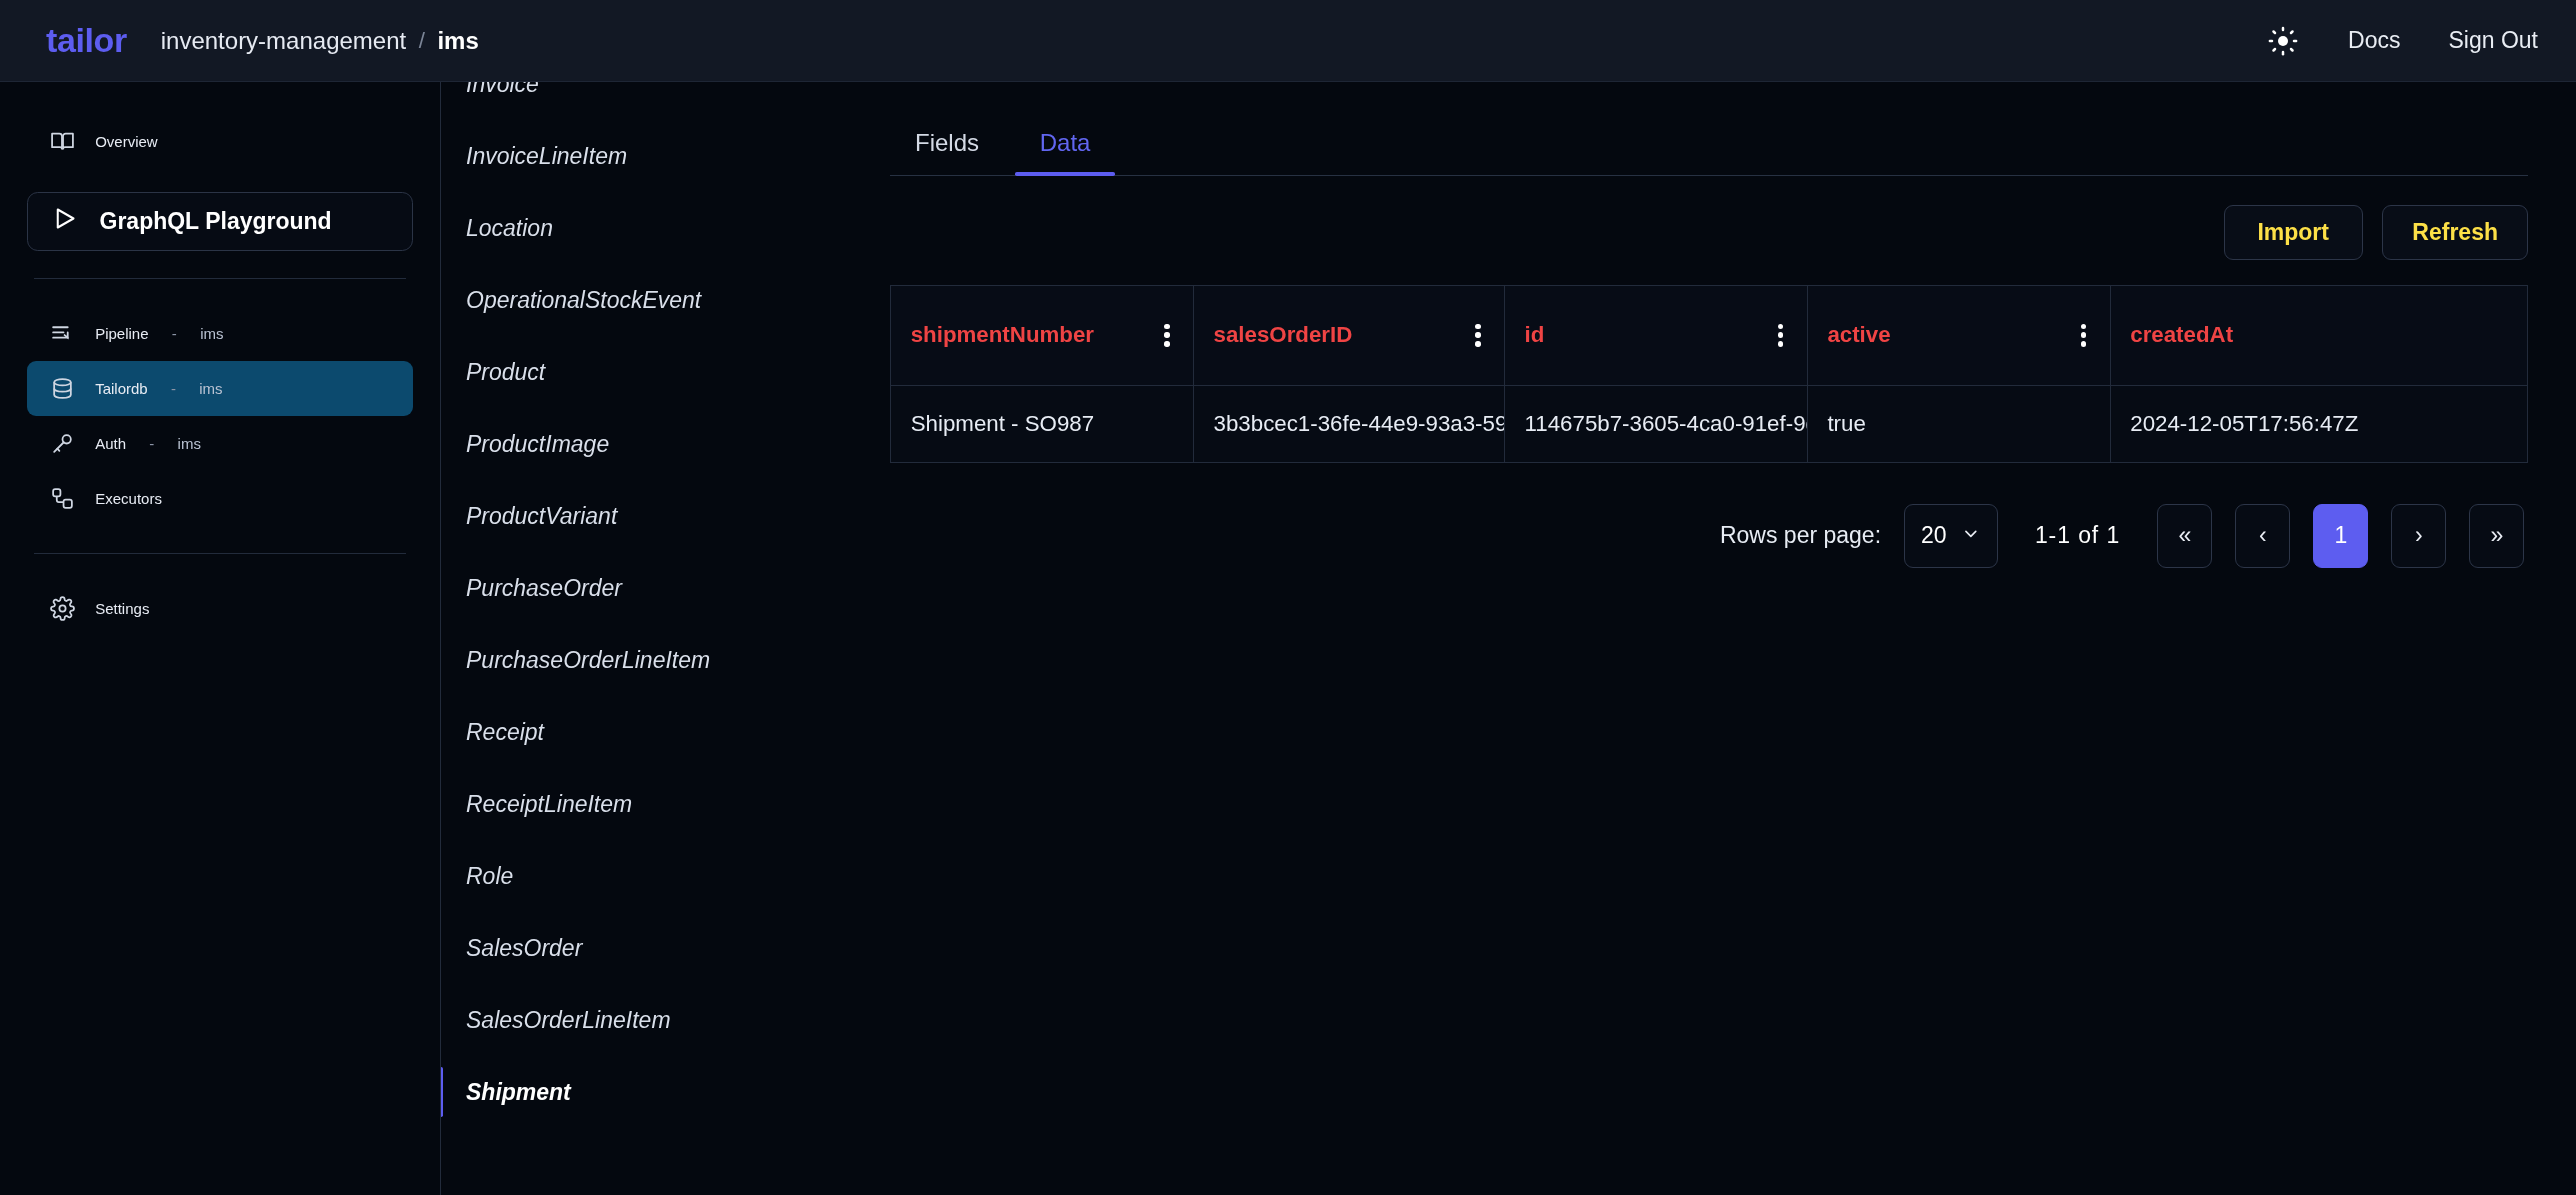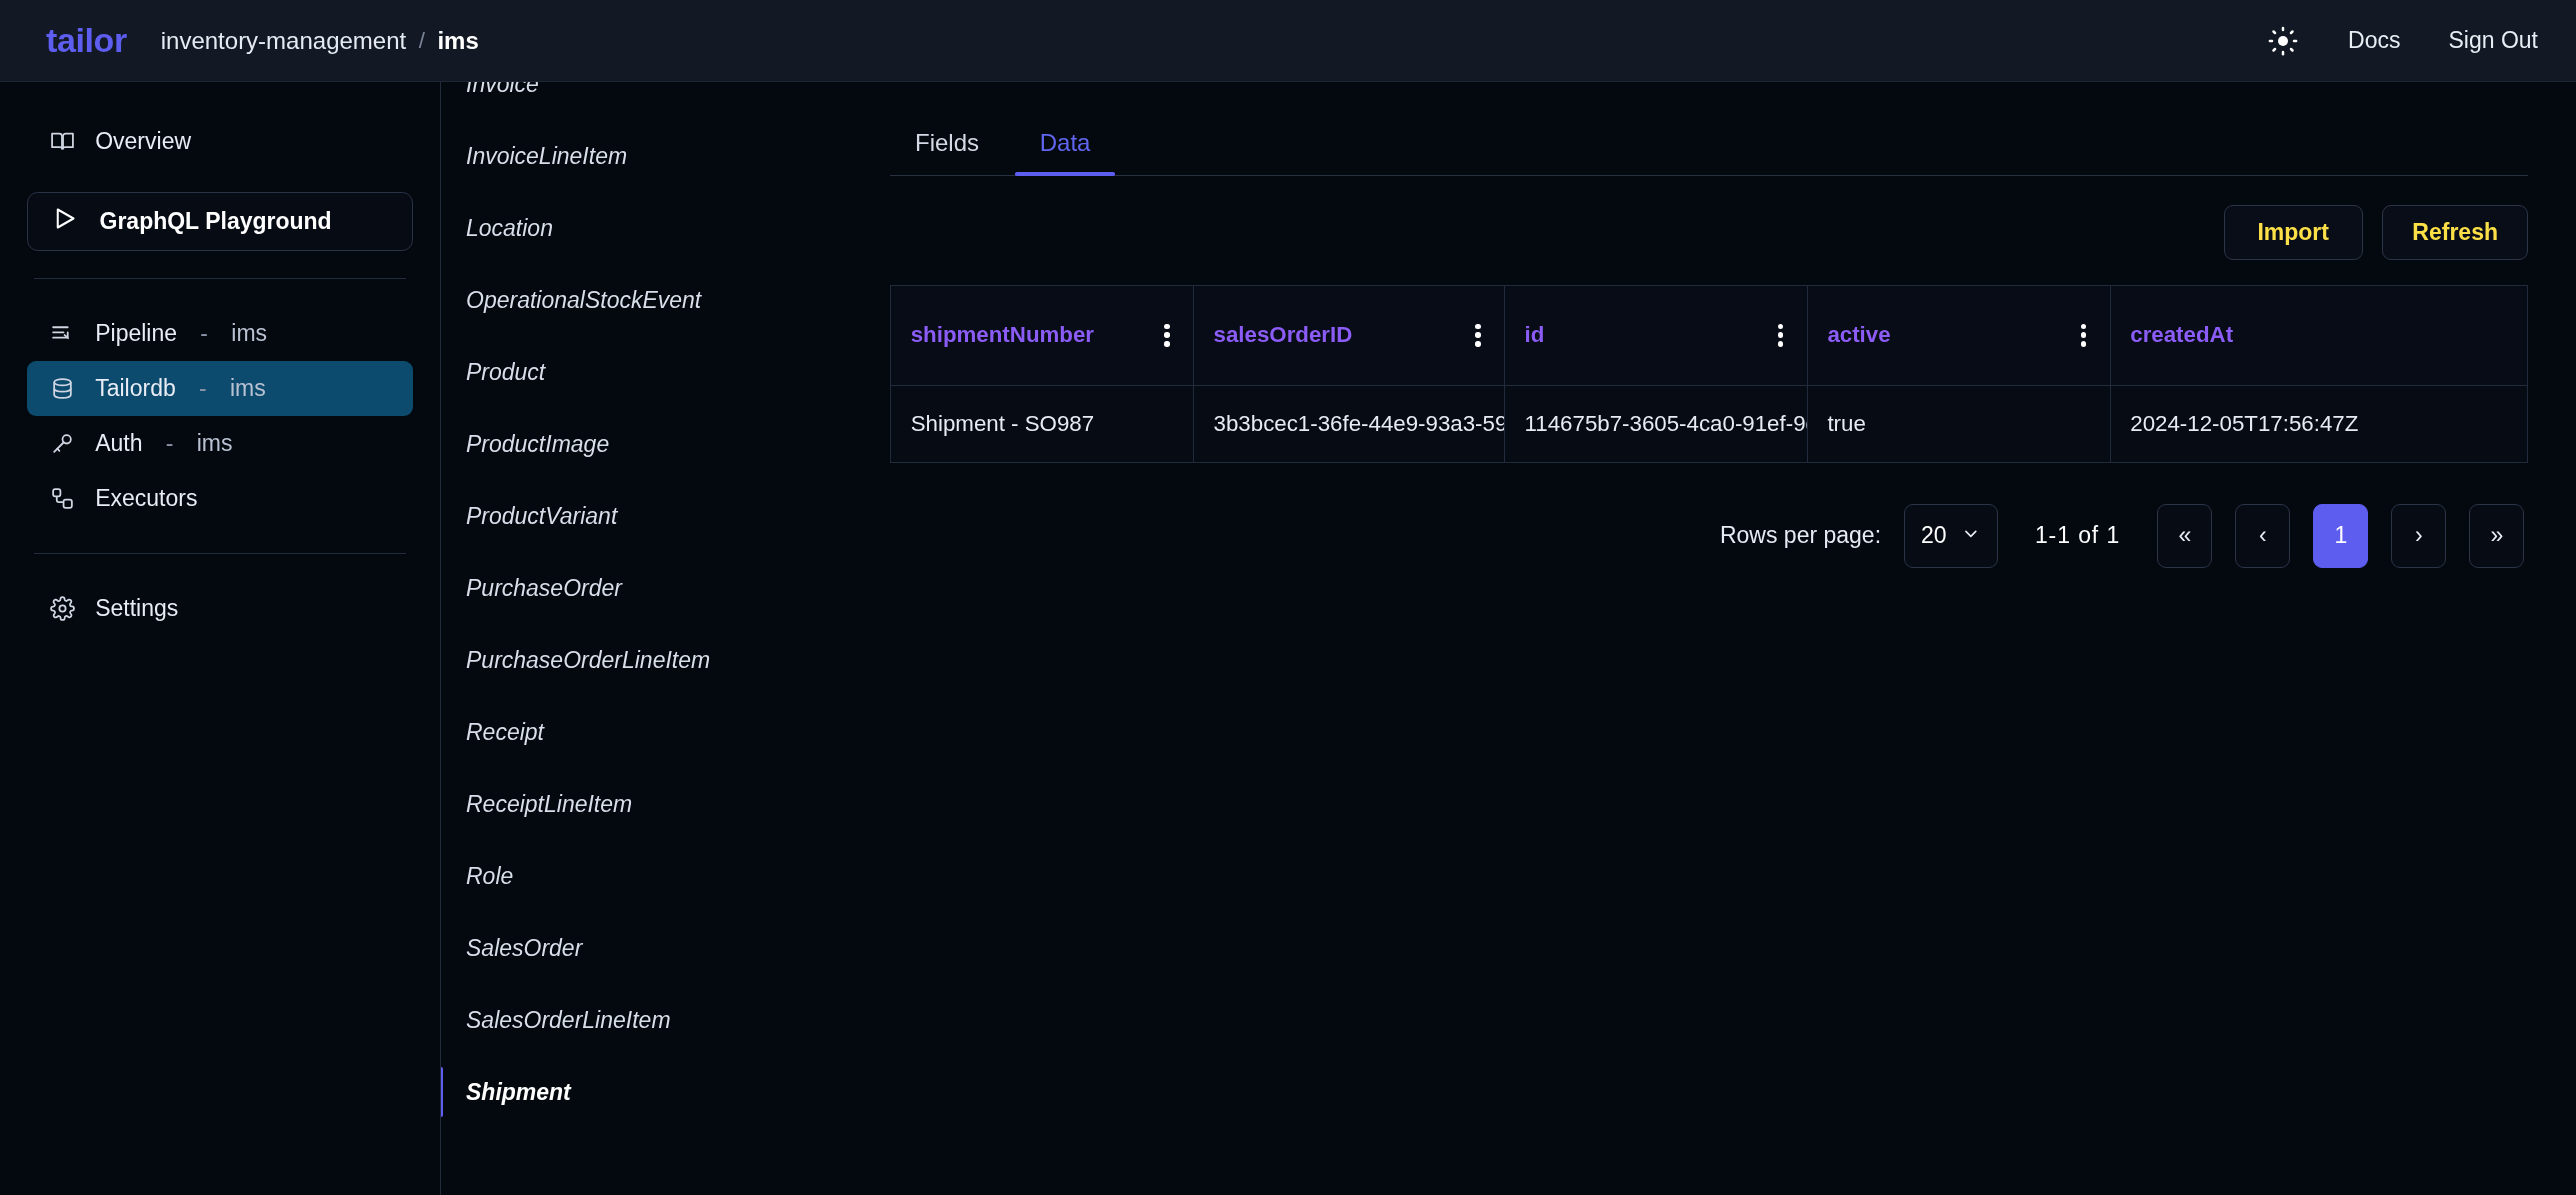--- a/index.html
+++ b/index.html
@@ -68,21 +68,21 @@
     padding: 32px 27px 0 27px;
   }
   .nav-item {
     display: flex;
     align-items: center;
     gap: 19.7px;
     height: 55px;
     padding: 0 21.5px;
     border-radius: 9px;
     color: #e8ecf4;
-    font-size: 23px;
+    font-size: 15px;
     cursor: pointer;
   }
   .nav-item.selected { background: #0c4a6e; }
   .nav-item .ico { width: 27px; height: 27px; flex: 0 0 27px; display:flex; align-items:center; justify-content:center; }
   .nav-item .sub { color: #b9c2d2; }
   .nav-item .dash { color: #8b94a6; margin: 0 3.6px; }
 
   .gql-btn {
     margin: 23px 0 0 0;
     height: 59px;
@@ -190,21 +190,21 @@
     border: 0.9px solid #222b3b;
     text-align: left;
     overflow: hidden;
     white-space: nowrap;
   }
   th {
     height: 100px;
     padding: 0 19.7px;
     font-size: 22.3px;
     font-weight: 700;
-    color: #8b5cf6;
+    color: #ef4444;
     background: #070c16;
     vertical-align: middle;
   }
   th .th-inner { display: flex; align-items: center; justify-content: space-between; gap: 9px; }
   .kebab {
     display: flex;
     flex-direction: column;
     gap: 3.6px;
     padding: 5.4px 3.6px;
     cursor: pointer;

